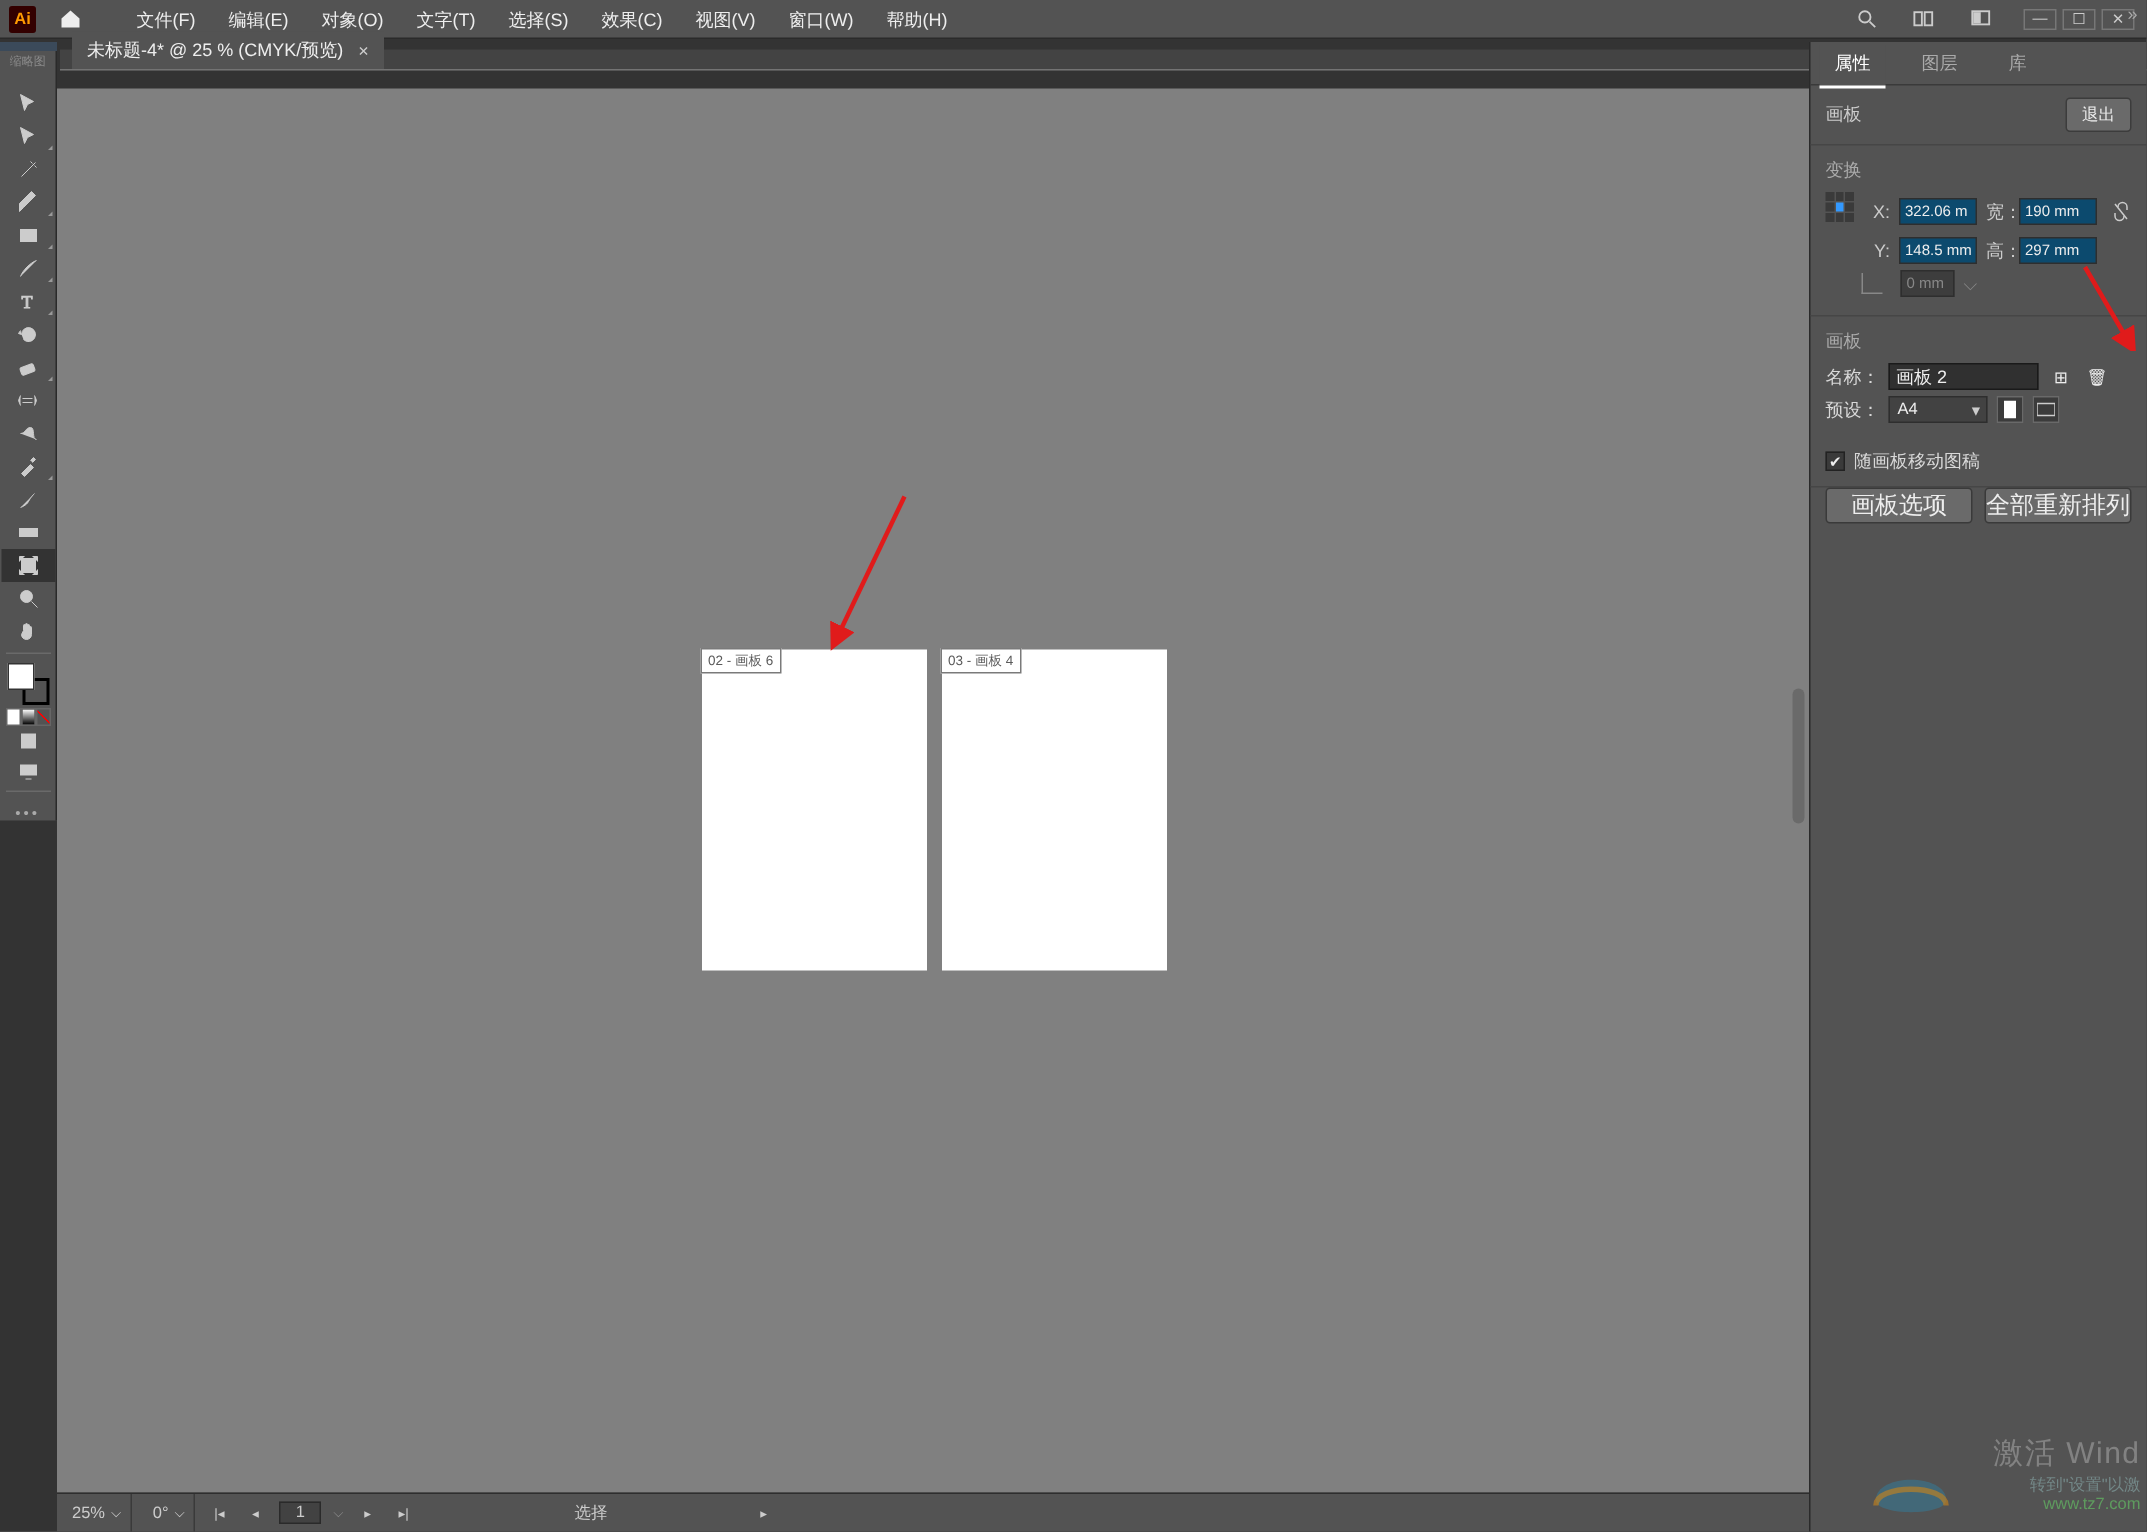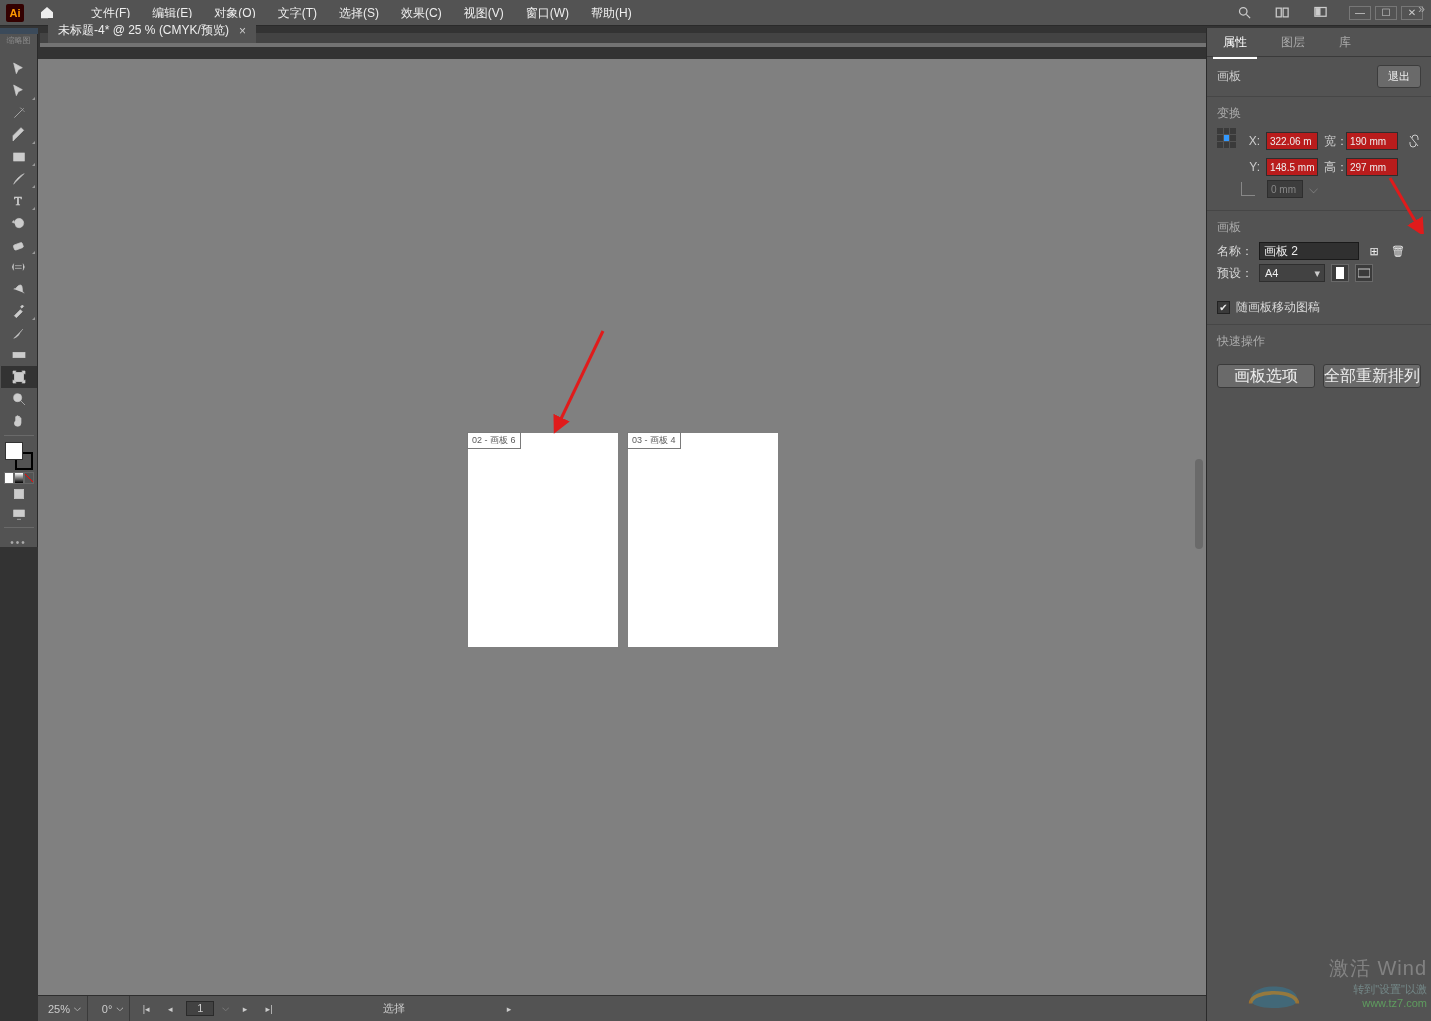--- a/index.html
+++ b/index.html
@@ -13,21 +13,21 @@
 .menu-items { display:flex; margin-left:22px; gap:4px; }
 .menu-item { padding:0 9px; height:26px; line-height:26px; font-size:12px; cursor:default; }
 .menubar-spacer { flex:1; }
 .menubar-right { display:flex; align-items:center; gap:20px; padding-right:8px; }
 .mb-icon { width:18px; height:18px; display:flex; align-items:center; justify-content:center; }
 .mb-icon svg { width:15px; height:15px; stroke:#ccc; fill:none; stroke-width:2; }
 .window-controls { display:flex; gap:4px; }
 .win-btn { width:22px; height:14px; border:1px solid #777; display:flex; align-items:center; justify-content:center; font-size:10px; color:#ccc; }
 
 
-.tabrow { position:absolute; left:40px; top:33px; right:0; height:14px; background:#434343; border-bottom:4px solid #737373; display:flex; align-items:flex-end; padding-left:8px; padding-top:4px; }
+.tabrow { position:absolute; left:40px; top:33px; right:0; height:14px; background:#434343; border-bottom:1px solid #737373; display:flex; align-items:flex-end; padding-left:8px; padding-top:4px; }
 .doc-tab { display:flex; align-items:center; gap:10px; padding:4px 10px; background:#535353; color:#eee; font-size:12px; border-radius:0; }
 .doc-tab .close { font-size:12px; color:#ccc; }
 
 .thin-strip-blue { position:absolute; left:0; top:28px; width:38px; height:6px; background:#3b4a5a; }
 .thin-strip      { position:absolute; left:0; top:34px; width:38px; height:24px; background:#535353; border-right:1px solid #2a2a2a; text-align:center; font-size:8px; color:#8a8a8a; line-height:10px; padding-top:2px; }
 .thin-strip-r    { position:absolute; right:0; top:28px; width:22px; height:6px; background:#3b3b3b; }
 
 
 .toolbar { position:absolute; left:0; top:58px; width:38px; background:#535353; border-right:1px solid #2a2a2a; display:flex; flex-direction:column; align-items:center; }
 .tool-btn { width:36px; height:22px; display:flex; align-items:center; justify-content:center; position:relative; }
@@ -73,21 +73,21 @@
 .rp-more { position:absolute; right:6px; top:-26px; font-size:12px; color:#aaa; }
 .rp-sec { padding:8px 10px; border-bottom:1px solid #464646; }
 .rp-title-row { display:flex; justify-content:space-between; align-items:center; }
 .rp-title { color:#ccc; }
 .exit-btn { background:#6a6a6a; border:1px solid #3c3c3c; color:#eee; font-size:11px; padding:3px 10px; border-radius:3px; }
 .rp-subhead { color:#aaa; margin-bottom:6px; }
 .xf-row { display:flex; align-items:center; gap:6px; margin-bottom:4px; }
 .ref-pt { width:20px; height:20px; display:grid; grid-template:repeat(3,1fr)/repeat(3,1fr); gap:1px; }
 .ref-pt div { background:#3a3a3a; }
 .ref-pt .sel { background:#3399ff; }
-.num-input { width:52px; height:18px; background:#b91c1c; border:1px solid #2e2e2e; color:#eee; font-size:10px; padding-left:3px; display:flex; align-items:center; }
+.num-input { width:52px; height:18px; background:#0c4a6e; border:1px solid #2e2e2e; color:#eee; font-size:10px; padding-left:3px; display:flex; align-items:center; }
 .num-input-d { width:36px; background:#3d3d3d; }
 .label-s { width:16px; text-align:right; color:#ccc; }
 .link-btn { width:14px; height:26px; display:flex; align-items:center; justify-content:center; color:#ccc; margin-left:3px; }
 .ang-icon { width:14px; height:14px; border:1px solid #888; border-top:none; border-right:none; transform:rotate(-0deg); margin-left:12px; margin-right:6px; display:inline-block; }
 .name-input { width:100px; height:18px; background:#303030; border:1px solid #1a1a1a; color:#eee; padding:0 4px; font-size:12px; display:flex; align-items:center; }
 .preset-sel { width:66px; height:18px; background:#424242; border:1px solid #2e2e2e; color:#eee; padding-left:5px; display:flex; align-items:center; justify-content:space-between; font-size:11px; }
 .preset-sel::after { content:"▾"; margin-right:4px; color:#ccc; }
 .small-icon-btn { width:18px; height:18px; border:1px solid #696969; background:#3b3b3b; display:flex; align-items:center; justify-content:center; font-size:11px; color:#eee; }
 .checkbox-row { display:flex; align-items:center; gap:6px; }
 .cbx { width:13px; height:13px; background:#3a3a3a; border:1px solid #222; display:flex; align-items:center; justify-content:center; color:#eee; font-size:10px; }
@@ -397,23 +397,20 @@
             <rect x="0" y="1" width="12" height="8"></rect>
           </svg>
         </span>
     </div>
     <div class="checkbox-row" style="margin-top:17px">
       <span class="cbx checked"></span>
       <span>随画板移动图稿</span>
     </div>
   </div>
 
-  <div class="rp-sec" style="border-bottom:none">
-    <div class="rp-subhead">快速操作</div>
-  </div>
   <div class="qop-row">
     <div class="qop-btn">画板选项</div>
     <div class="qop-btn">全部重新排列</div>
   </div>
 
   <div class="panel-arrow">
     <svg width="40" height="60" viewBox="0 0 40 60">
       <defs>
           <marker id="ah2" markerWidth="10" markerHeight="10" refX="2" refY="3" orient="auto">
             <path d="M0 0L6 3L0 6z" fill="#e01b1b"></path>

